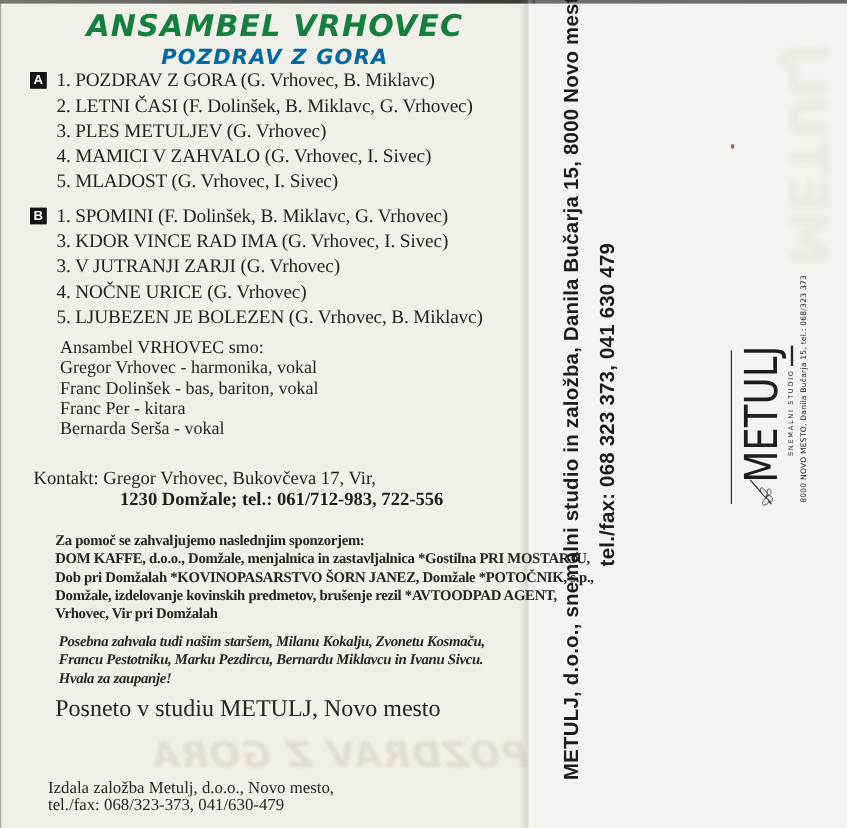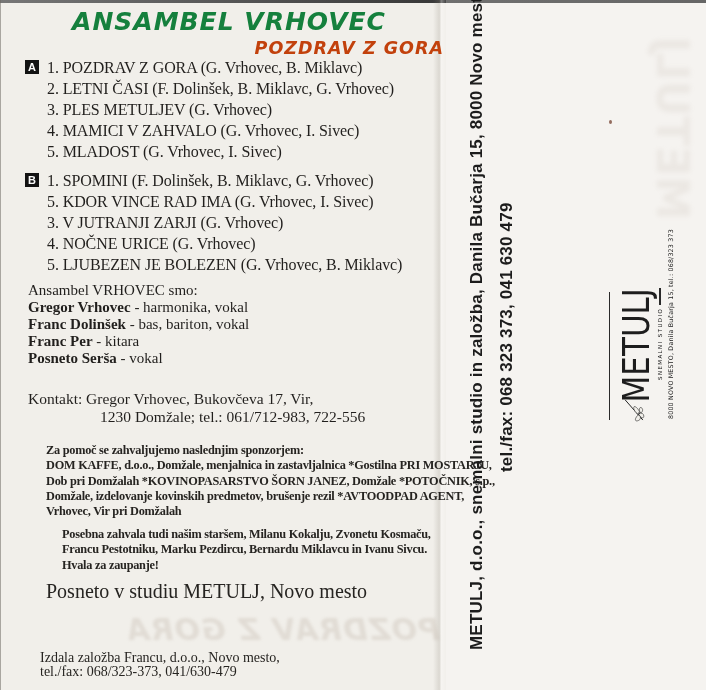--- a/index.html
+++ b/index.html
@@ -20,39 +20,39 @@
   
   .ghost{color:#b9ac9f;pointer-events:none;}
   .ghost-title{left:170px;top:612px;width:270px;font:bold italic 30px "DejaVu Sans",sans-serif;
     transform:scaleX(-1);opacity:.28;filter:blur(1.4px);letter-spacing:1px;white-space:nowrap;}
   .ghost-spine{left:548px;top:70px;width:80px;height:220px;font:bold 44px "DejaVu Sans",sans-serif;
     transform:rotate(90deg) scaleX(-1);opacity:.16;filter:blur(2.5px);white-space:nowrap;}
   .speck{left:609px;top:120px;width:3px;height:4px;background:#7a4a3a;border-radius:50%;opacity:.8;}
   
   .cover-head{left:14px;top:8px;width:430px;text-align:center;}
   .artist{font:bold italic 25px/28px "DejaVu Sans",sans-serif;letter-spacing:1px;color:#15803d;margin:0;}
-  .album{font:bold italic 17.5px/20px "DejaVu Sans",sans-serif;letter-spacing:1px;color:#c2410c;margin:2px 0 0 0;text-align:right;}
+  .album{font:bold italic 17.5px/20px "DejaVu Sans",sans-serif;letter-spacing:1px;color:#0369a1;margin:2px 0 0 0;}
   
   .side{left:25px;width:415px;}
   .side-a{top:57px;}
   .side-b{top:170px;}
   .badge{position:absolute;left:0;top:3px;width:14px;height:14px;background:#131313;color:#fbfbfb;
     font:bold 11px/14px "Liberation Sans",sans-serif;text-align:center;}
   .tracks{margin:0 0 0 22px;padding:0;list-style:none;}
   .track{font-size:16px;line-height:21px;white-space:nowrap;letter-spacing:-0.1px;}
   
-  .lineup{left:28px;top:282px;font-size:15px;line-height:17px;}
-  .member-name{font-weight:bold;}
+  .lineup{left:50px;top:282px;font-size:15px;line-height:17px;}
+  .member-name{font-weight:normal;}
   
   .contact{left:28px;top:390px;font-size:15.5px;line-height:17.5px;}
-  .contact .l2{padding-left:72px;}
+  .contact .l2{padding-left:72px;font-weight:bold;}
   
   .small{font-size:12.3px;line-height:15.3px;font-weight:bold;letter-spacing:-0.25px;white-space:nowrap;color:#262421;margin-left:18px;}
   .sponsors{left:28px;top:443px;}
-  .thanks{left:44px;top:527px;}
+  .thanks{left:31px;top:527px;font-style:italic;}
   .prod{left:28px;top:584px;font-size:20px;line-height:15.3px;font-weight:normal;letter-spacing:0;}
   .pub{left:22px;top:651px;font-size:14px;line-height:13.8px;font-weight:normal;letter-spacing:0;}
   .prod .line,.pub .line{font-weight:normal;}
   .pub .line{line-height:14px;}
   
   .spine{font:bold 17px/20px "Liberation Sans",sans-serif;color:#1c1c1c;text-align:center;
     letter-spacing:.2px;white-space:nowrap;transform:rotate(-90deg);}
   .spine1{left:157px;top:320px;width:640px;}
   .spine2{left:377px;top:332px;width:260px;}
   
@@ -92,33 +92,33 @@
     <li class="track">3. PLES METULJEV (G. Vrhovec)</li>
     <li class="track">4. MAMICI V ZAHVALO (G. Vrhovec, I. Sivec)</li>
     <li class="track">5. MLADOST (G. Vrhovec, I. Sivec)</li>
   </ol>
 </section>
 
 <section class="abs side side-b">
   <div class="badge">B</div>
   <ol class="tracks">
     <li class="track">1. SPOMINI (F. Dolinšek, B. Miklavc, G. Vrhovec)</li>
-    <li class="track">5. KDOR VINCE RAD IMA (G. Vrhovec, I. Sivec)</li>
+    <li class="track">3. KDOR VINCE RAD IMA (G. Vrhovec, I. Sivec)</li>
     <li class="track">3. V JUTRANJI ZARJI (G. Vrhovec)</li>
     <li class="track">4. NOČNE URICE (G. Vrhovec)</li>
     <li class="track">5. LJUBEZEN JE BOLEZEN (G. Vrhovec, B. Miklavc)</li>
   </ol>
 </section>
 
 <section class="abs lineup">
   <div class="line">Ansambel VRHOVEC smo:</div>
   <div class="member"><span class="member-name">Gregor Vrhovec</span> <span class="member-role">- harmonika, vokal</span></div>
   <div class="member"><span class="member-name">Franc Dolinšek</span> <span class="member-role">- bas, bariton, vokal</span></div>
   <div class="member"><span class="member-name">Franc Per</span> <span class="member-role">- kitara</span></div>
-  <div class="member"><span class="member-name">Posneto Serša</span> <span class="member-role">- vokal</span></div>
+  <div class="member"><span class="member-name">Bernarda Serša</span> <span class="member-role">- vokal</span></div>
 </section>
 
 <section class="abs contact">
   <div class="line">Kontakt: Gregor Vrhovec, Bukovčeva 17, Vir,</div>
   <div class="line l2">1230 Domžale; tel.: 061/712-983, 722-556</div>
 </section>
 
 <section class="abs small sponsors">
   <div class="line">Za pomoč se zahvaljujemo naslednjim sponzorjem:</div>
   <div class="line">DOM KAFFE, d.o.o., Domžale, menjalnica in zastavljalnica *Gostilna PRI MOSTARJU,</div>
@@ -131,21 +131,21 @@
   <div class="line">Posebna zahvala tudi našim staršem, Milanu Kokalju, Zvonetu Kosmaču,</div>
   <div class="line">Francu Pestotniku, Marku Pezdircu, Bernardu Miklavcu in Ivanu Sivcu.</div>
   <div class="line">Hvala za zaupanje!</div>
 </section>
 
 <section class="abs small prod">
   <div class="line">Posneto v studiu METULJ, Novo mesto</div>
 </section>
 
 <section class="abs small pub">
-  <div class="line">Izdala založba Francu, d.o.o., Novo mesto,</div>
+  <div class="line">Izdala založba Metulj, d.o.o., Novo mesto,</div>
   <div class="line">tel./fax: 068/323-373, 041/630-479</div>
 </section>
 
 <div class="abs spine spine1">METULJ, d.o.o., snemalni studio in založba, Danila Bučarja 15, 8000 Novo mesto,</div>
 <div class="abs spine spine2">tel./fax: 068 323 373, 041 630 479</div>
 
 <div class="abs logo">
   <div class="logo-rule"></div>
   <div class="logo-main">
     <svg width="46" height="44" viewBox="0 0 46 44">

